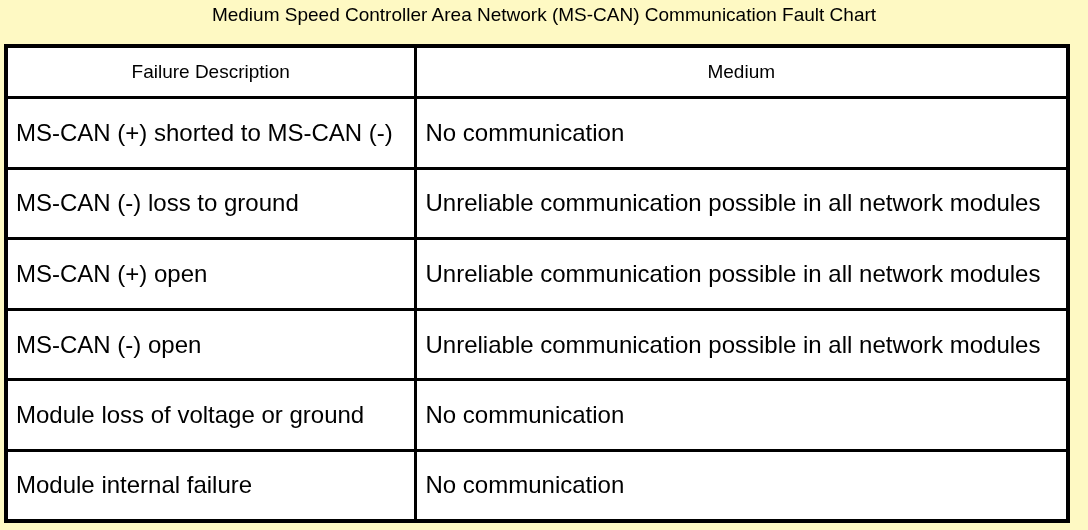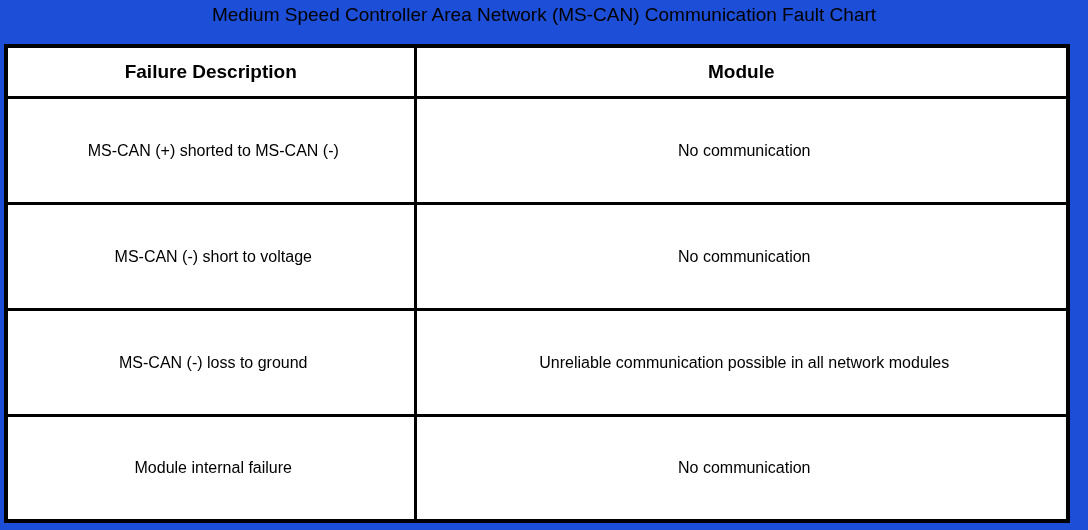--- a/index.html
+++ b/index.html
@@ -14,21 +14,21 @@
     overflow: hidden;
     font-family: "Liberation Sans", sans-serif;
     color: #000000;
     -webkit-font-smoothing: none;
   }
 
   #page {
     position: relative;
     width: 1088px;
     height: 530px;
-    background: #1d4ed8;
+    background: #fef9c3;
   }
 
   
   .chart-title {
     position: absolute;
     left: 0;
     top: 2px;
     width: 1088px;
     text-align: center;
     font-size: 19px;
@@ -86,31 +86,31 @@
     border-bottom: 3px solid #000000;
   }
   table.fault-table tr.data-row.last-row td {
     border-bottom: 0;
   }
 
   
   tr.header-row th {
     height: 48px;
     font-size: 19px;
-    font-weight: bold;
+    font-weight: normal;
     text-align: center;
     padding: 0 4px;
   }
 
   
   tr.body-row td {
     height: 47px;
-    font-size: 16px;
+    font-size: 24px;
     font-weight: 400;
-    text-align: center;
+    text-align: left;
   }
   tr.body-row td.cell-failure {
     padding-left: 8px;
     padding-right: 3px;
   }
   tr.body-row td.cell-symptom {
     padding-left: 9px;
     padding-right: 3px;
   }
 </style>
@@ -123,35 +123,43 @@
 
   <div class="fault-table-wrap">
     <table class="fault-table">
       <colgroup>
         <col class="col-failure">
         <col class="col-symptom">
       </colgroup>
       <thead>
         <tr class="header-row data-row">
           <th class="cell-failure">Failure Description</th>
-          <th class="cell-symptom">Module</th>
+          <th class="cell-symptom">Medium</th>
         </tr>
       </thead>
       <tbody>
         <tr class="body-row data-row">
           <td class="cell-failure">MS-CAN (+) shorted to MS-CAN (-)</td>
           <td class="cell-symptom">No communication</td>
         </tr>
         <tr class="body-row data-row">
-          <td class="cell-failure">MS-CAN (-) short to voltage</td>
-          <td class="cell-symptom">No communication</td>
+          <td class="cell-failure">MS-CAN (-) loss to ground</td>
+          <td class="cell-symptom">Unreliable communication possible in all network modules</td>
         </tr>
         <tr class="body-row data-row">
-          <td class="cell-failure">MS-CAN (-) loss to ground</td>
+          <td class="cell-failure">MS-CAN (+) open</td>
           <td class="cell-symptom">Unreliable communication possible in all network modules</td>
+        </tr>
+        <tr class="body-row data-row">
+          <td class="cell-failure">MS-CAN (-) open</td>
+          <td class="cell-symptom">Unreliable communication possible in all network modules</td>
+        </tr>
+        <tr class="body-row data-row">
+          <td class="cell-failure">Module loss of voltage or ground</td>
+          <td class="cell-symptom">No communication</td>
         </tr>
         <tr class="body-row data-row last-row">
           <td class="cell-failure">Module internal failure</td>
           <td class="cell-symptom">No communication</td>
         </tr>
       </tbody>
     </table>
   </div>
 
 </div>

